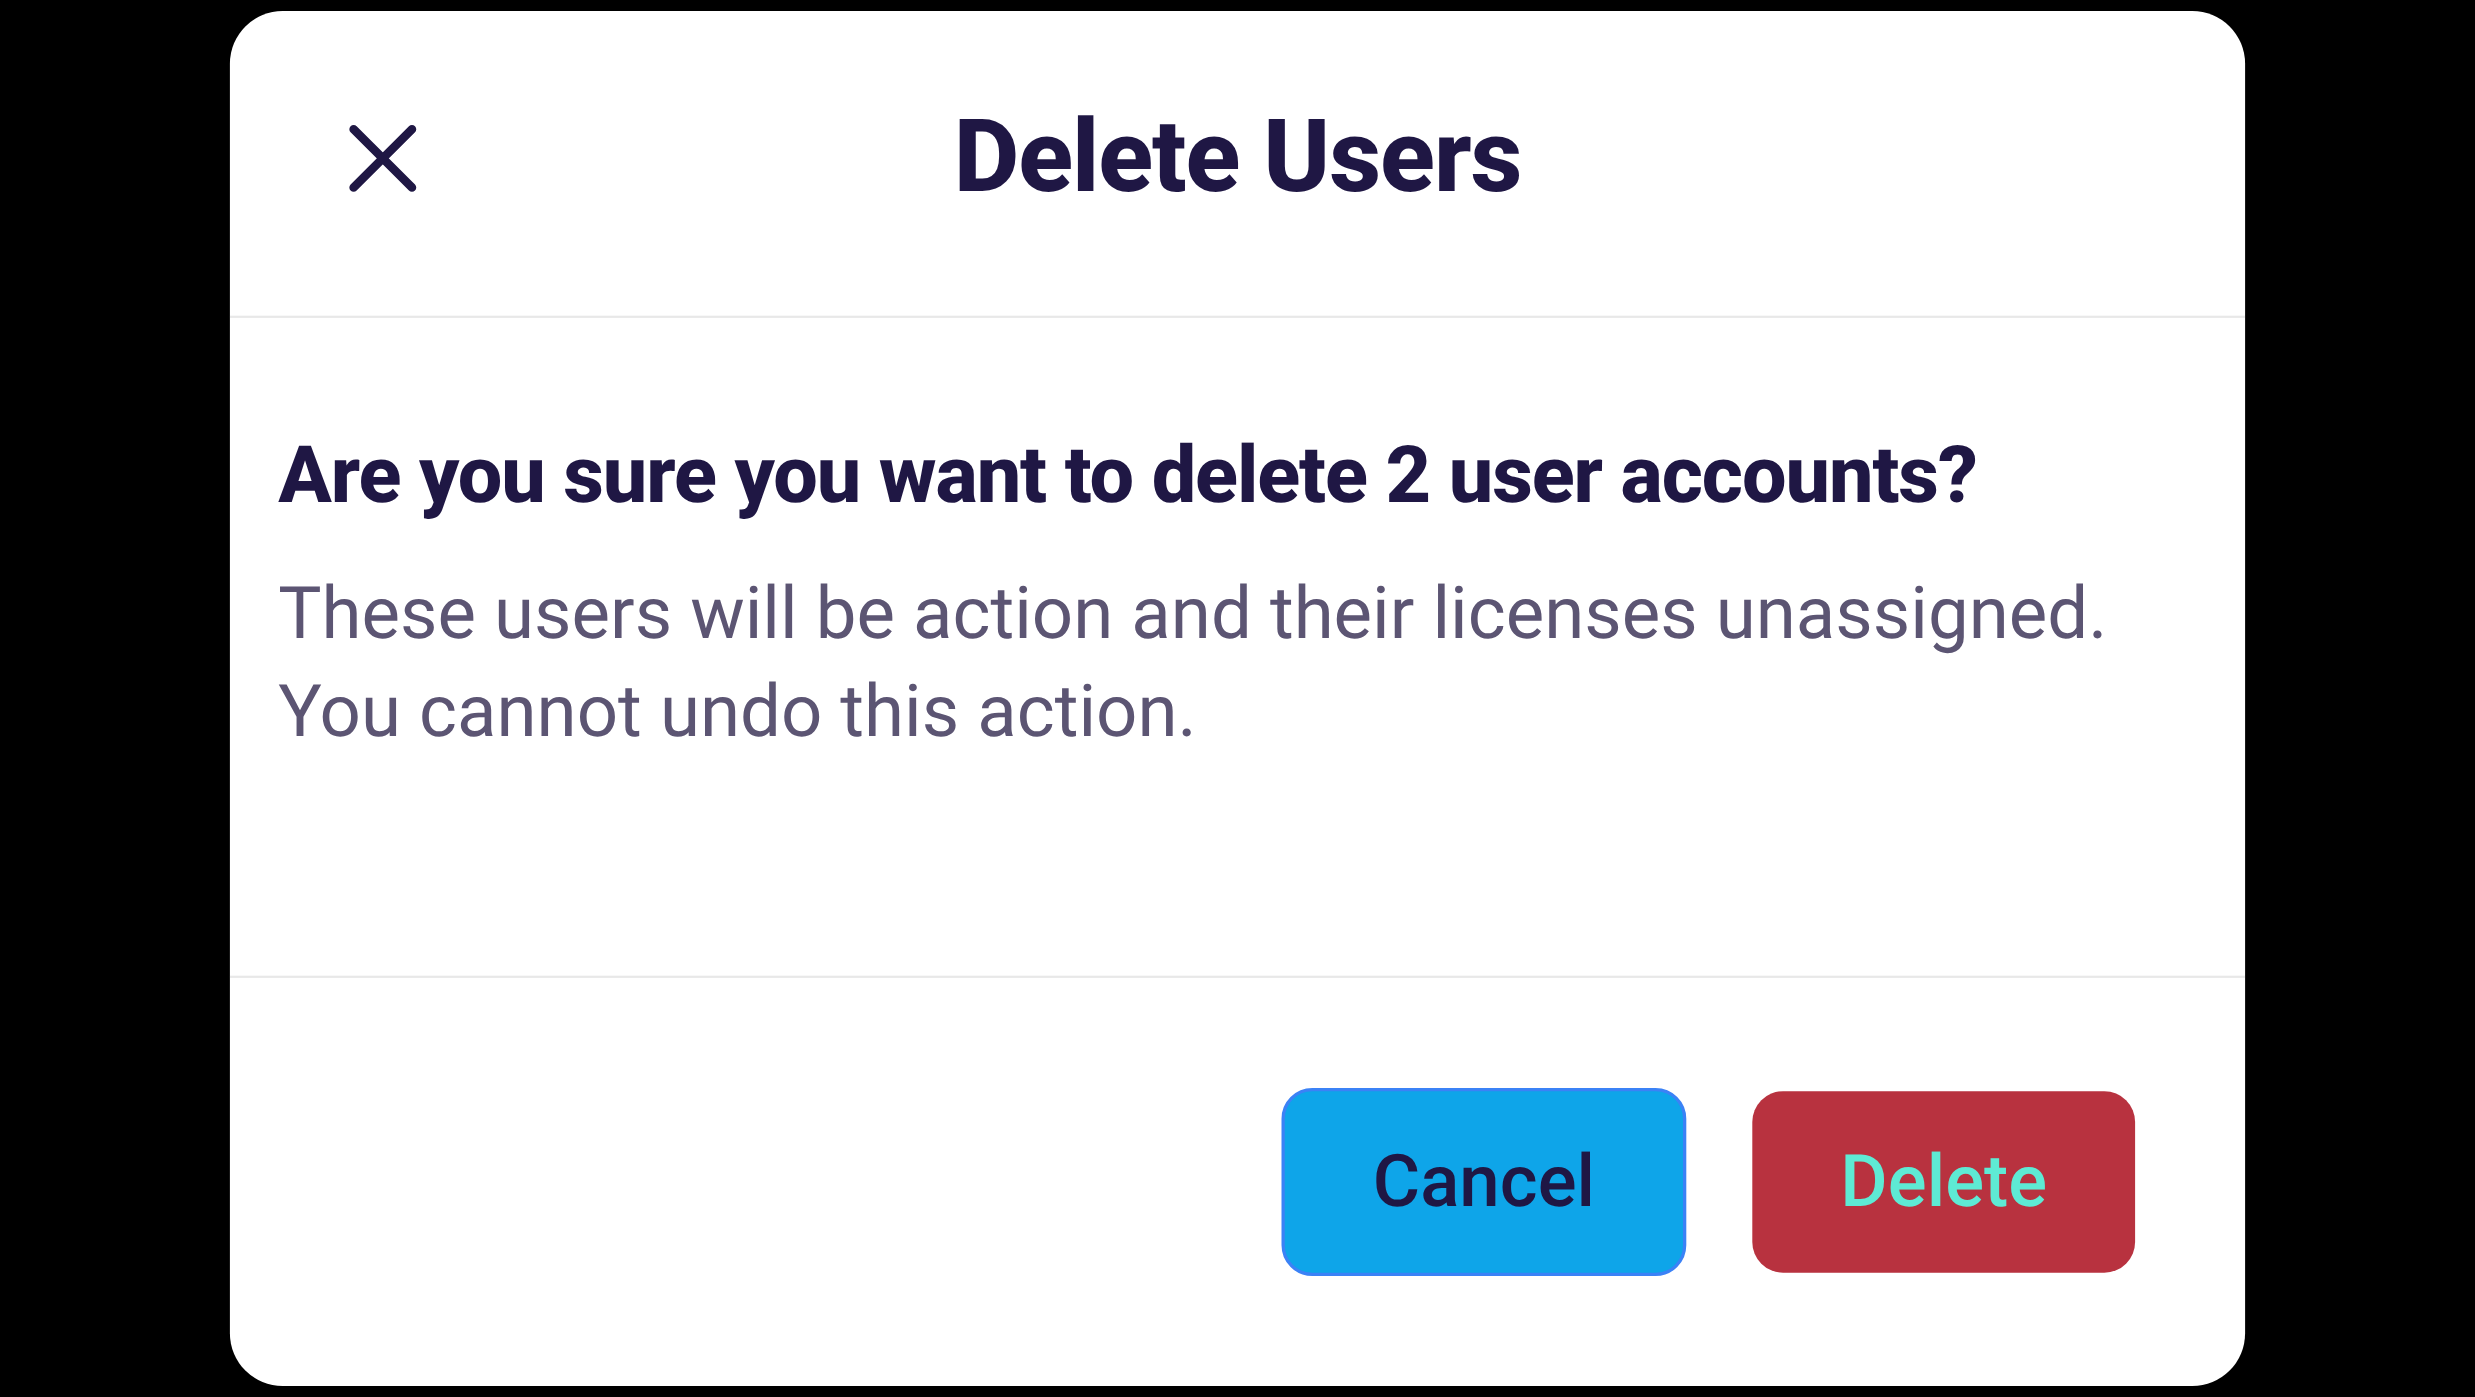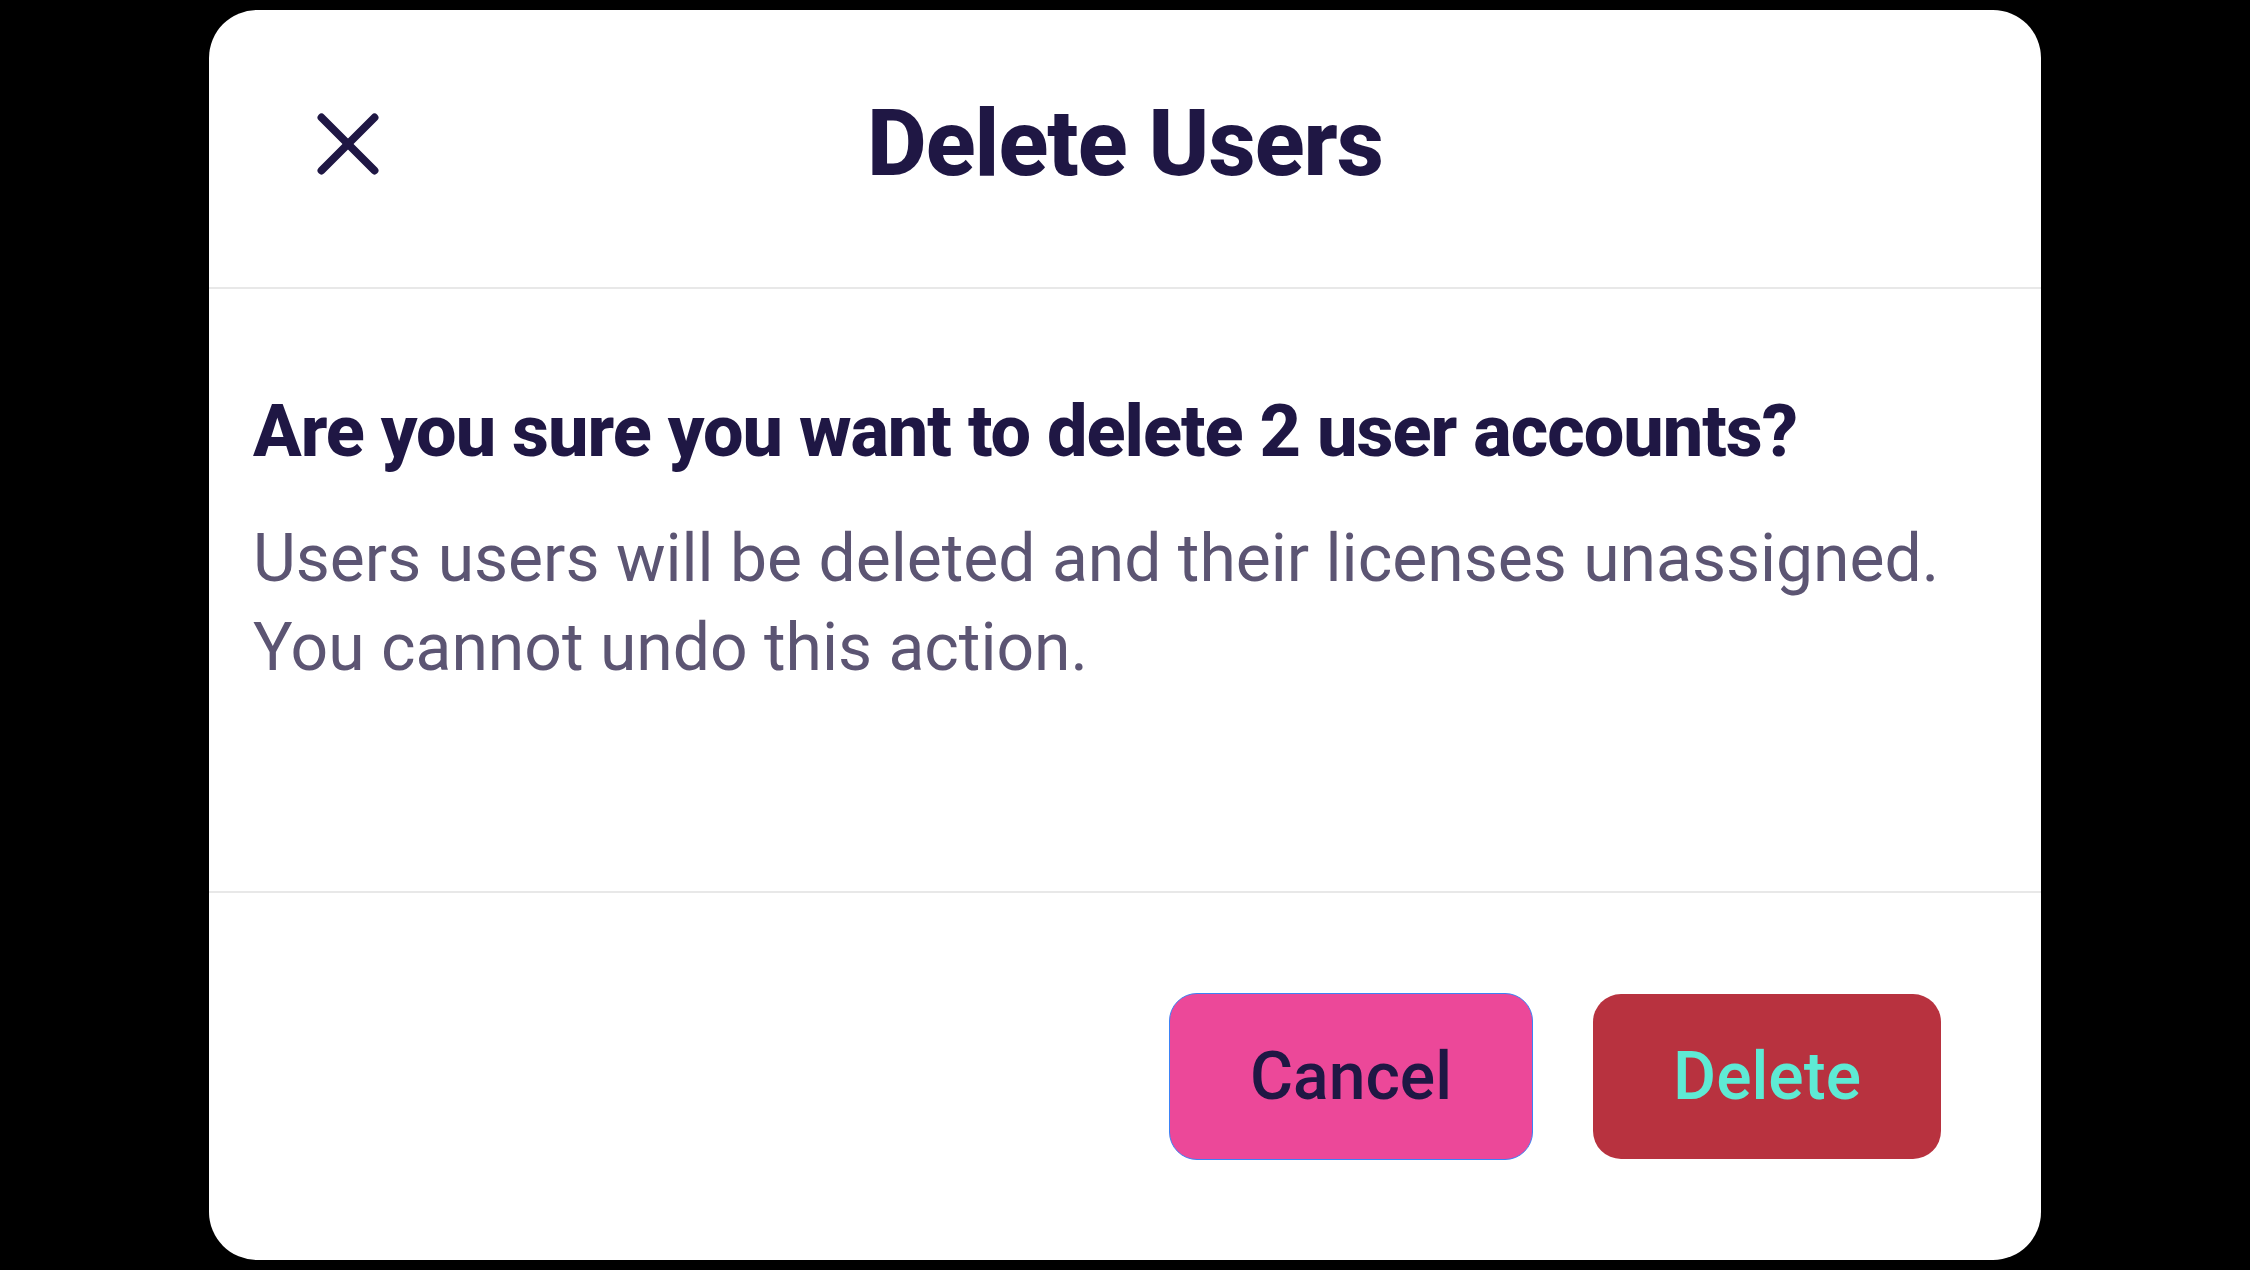--- a/index.html
+++ b/index.html
@@ -98,23 +98,23 @@
       font-size: 66px;
       font-weight: 500;
       padding: 44px 80px;
       border-radius: 28px;
       cursor: pointer;
       border: none;
       font-family: inherit;
     }
     
     .btn-cancel {
-      background: #ec4899;
+      background: #0ea5e9;
       color: #1f1744;
-      border: 1px solid #3b82f6;
+      border: 3px solid #3b82f6;
     }
     
     .btn-delete {
       background: #b8323f;
       color: #5eead4;
     }
   </style>
 </head>
 <body>
 
@@ -125,21 +125,21 @@
       <svg viewBox="0 0 50 50">
         <line x1="8" y1="8" x2="42" y2="42"></line>
         <line x1="42" y1="8" x2="8" y2="42"></line>
       </svg>
     </button>
     <h1 class="dialog-title">Delete Users</h1>
   </div>
 
   <div class="dialog-body">
     <h2 class="confirmation-question">Are you sure you want to delete 2 user accounts?</h2>
-    <p class="confirmation-description">Users users will be deleted and their licenses unassigned. You cannot undo this action.</p>
+    <p class="confirmation-description">These users will be action and their licenses unassigned. You cannot undo this action.</p>
   </div>
 
   <div class="dialog-footer">
     <button class="btn btn-cancel">Cancel</button>
     <button class="btn btn-delete">Delete</button>
   </div>
 
 </div>
 
 </body></html>

